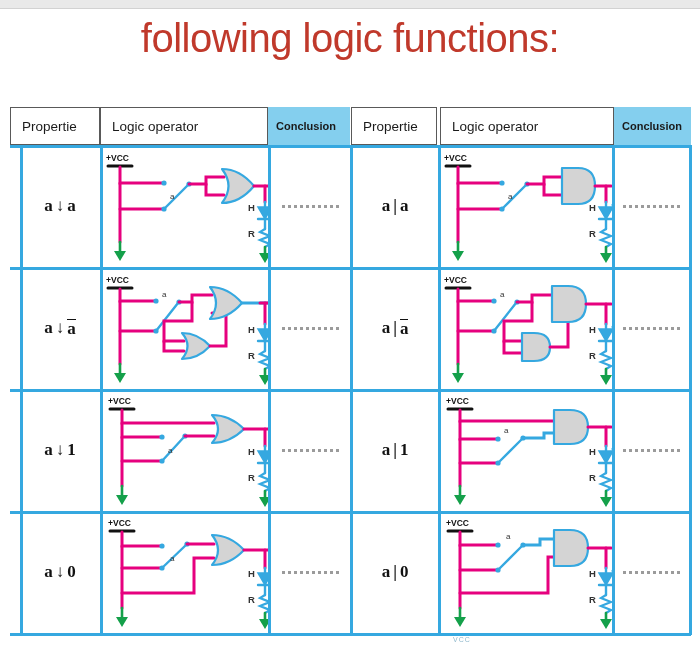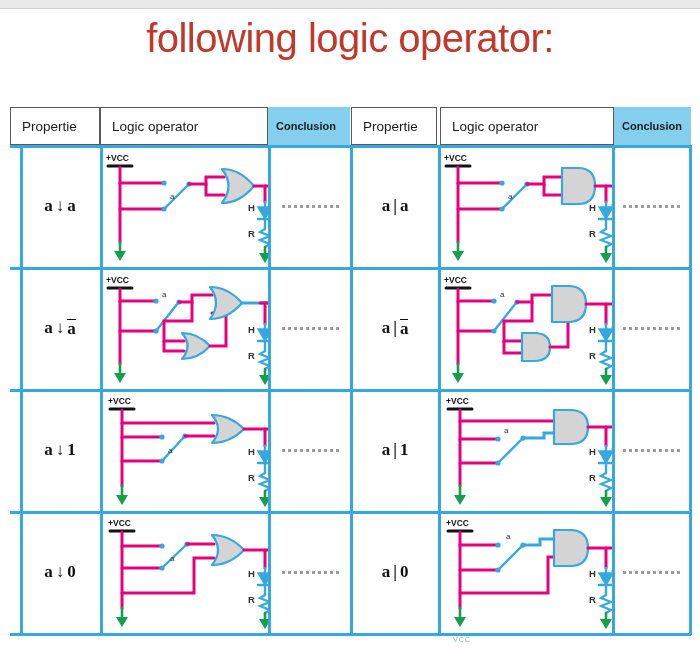--- a/index.html
+++ b/index.html
@@ -79,21 +79,21 @@
   
   .partial-lbl{
     position:absolute;font-size:7px;color:#8fb8cc;letter-spacing:1px;
   }
 </style>
 </head>
 <body>
 
 <div class="top-bar"></div>
 
-<div class="slide-title">following logic operator:</div>
+<div class="slide-title">following logic functions:</div>
 
 <div class="table-wrap">
 
   <div class="hdr-row">
     <div class="hdr" style="left:0px;width:90px;">
       <span>Propertie</span>
     </div>
     <div class="hdr" style="left:90px;width:168px;">
       <span>Logic operator</span>
     </div>

